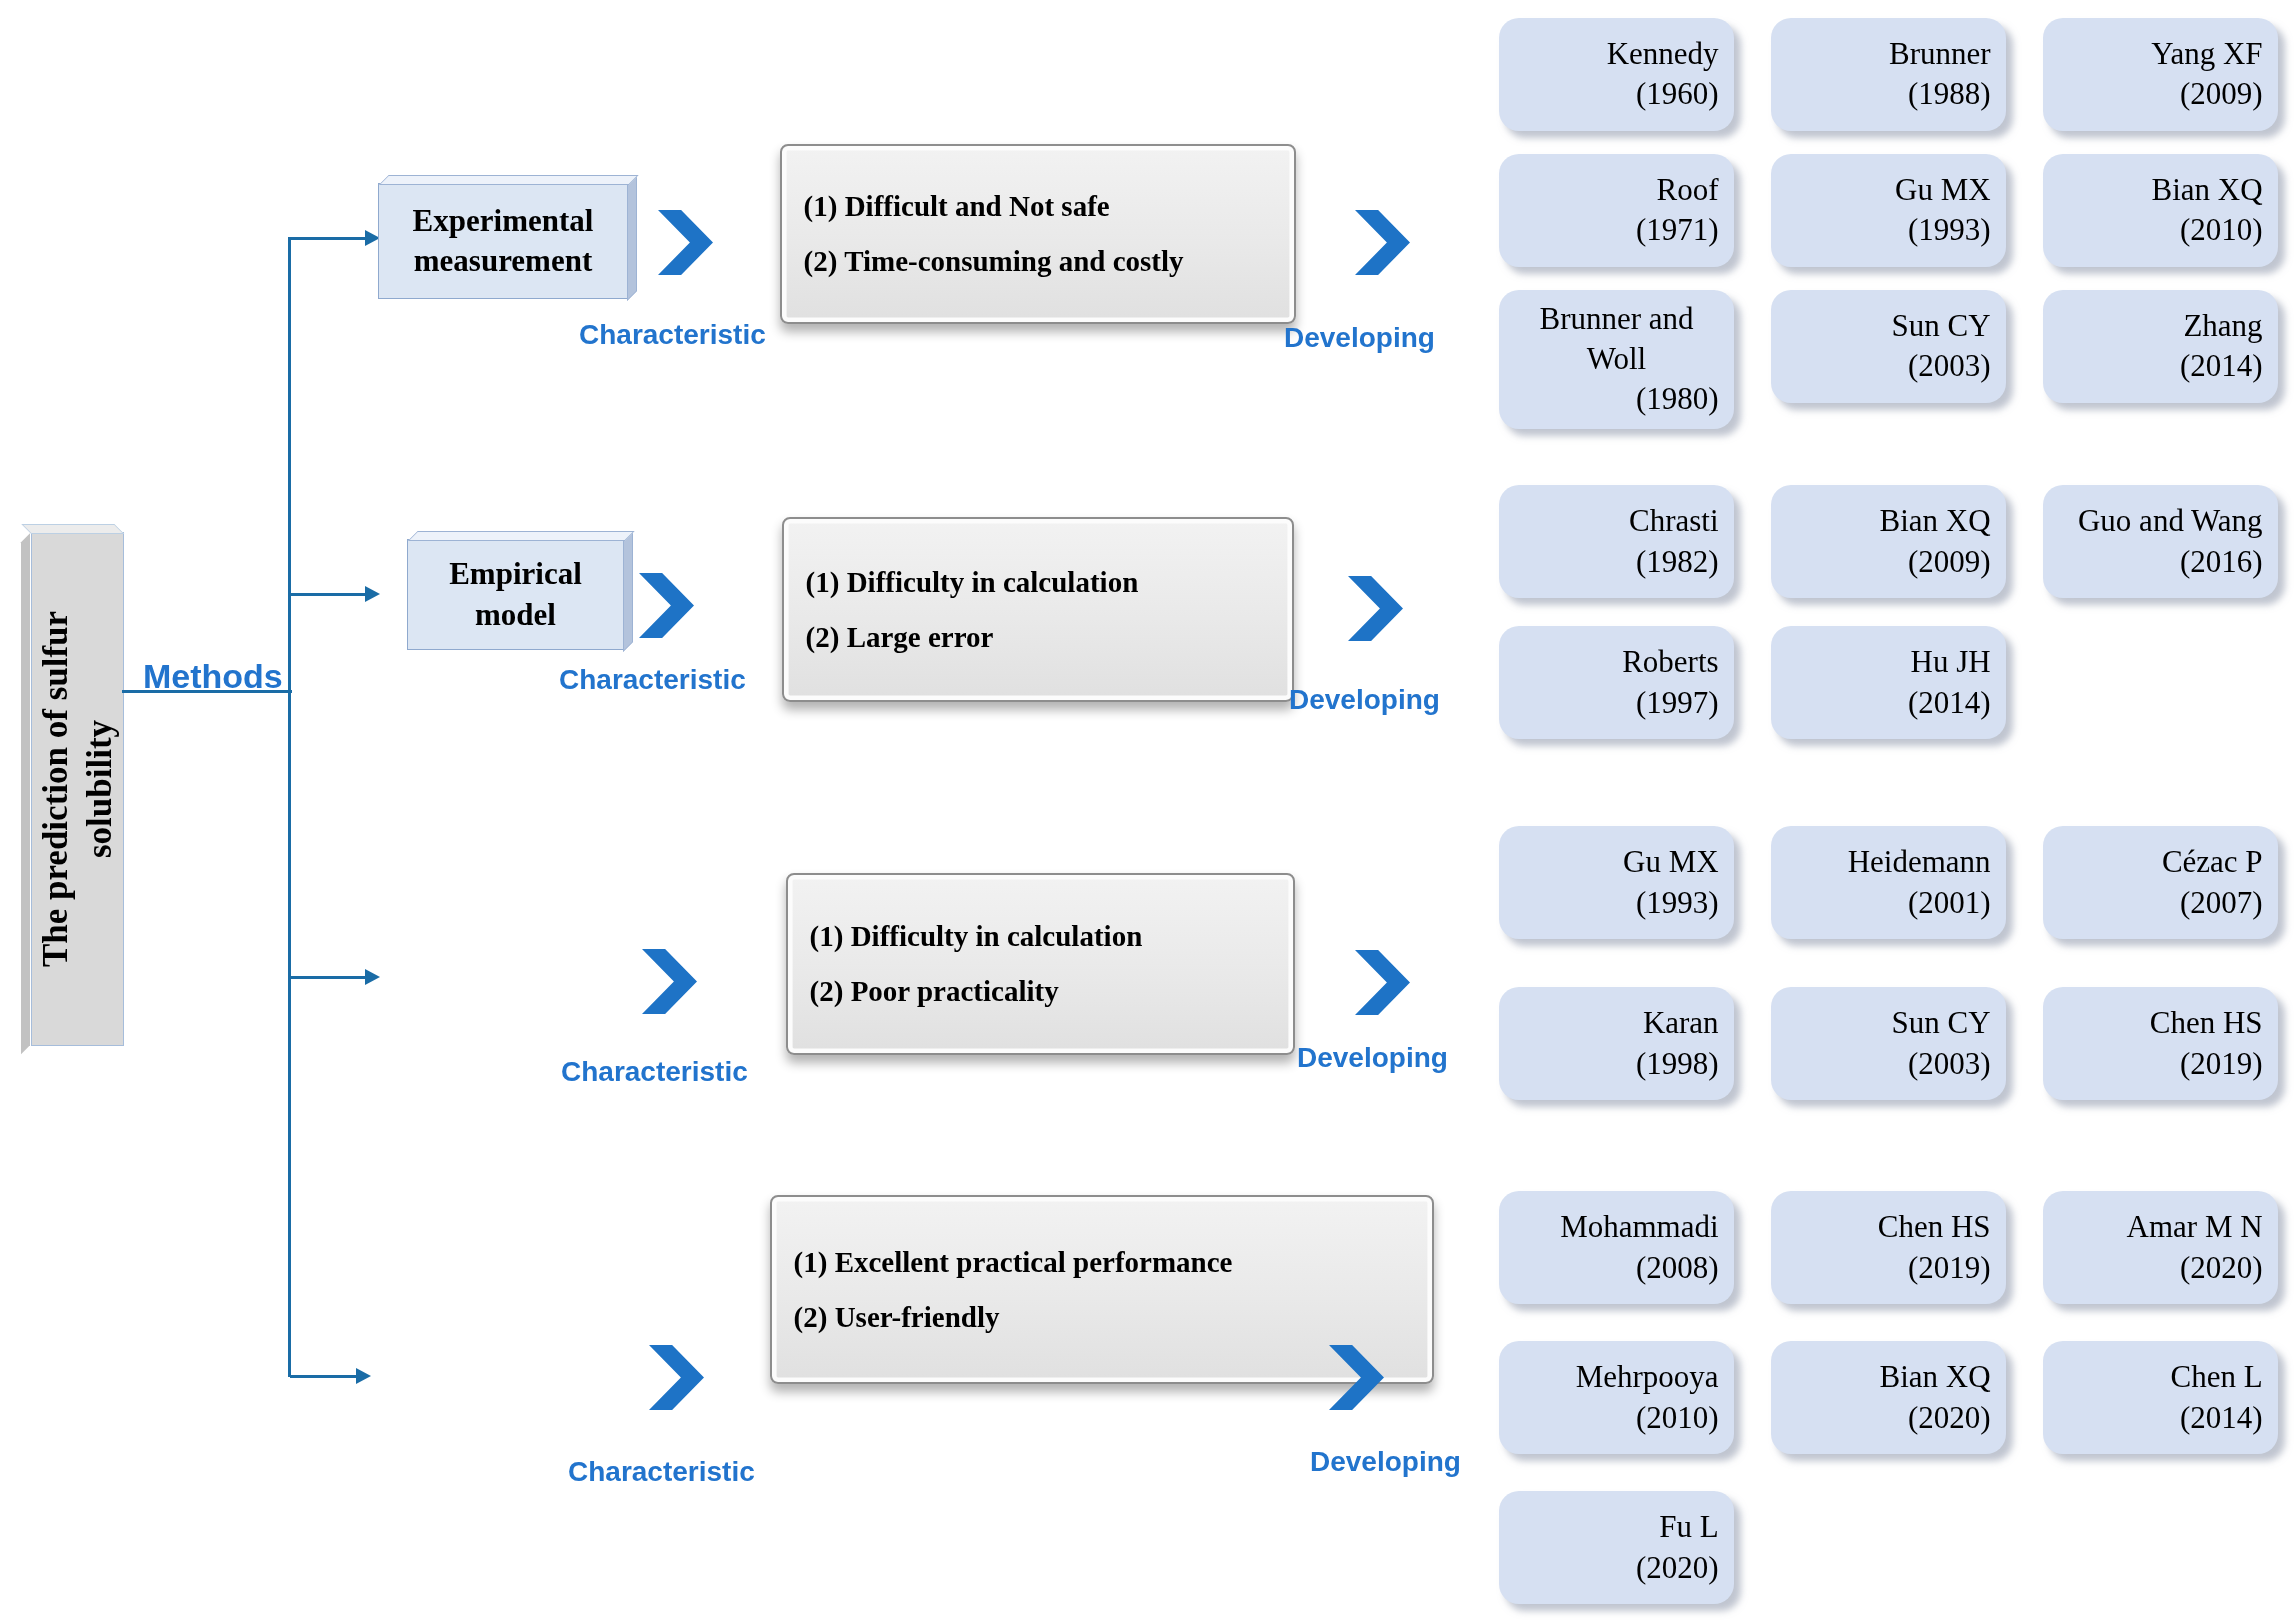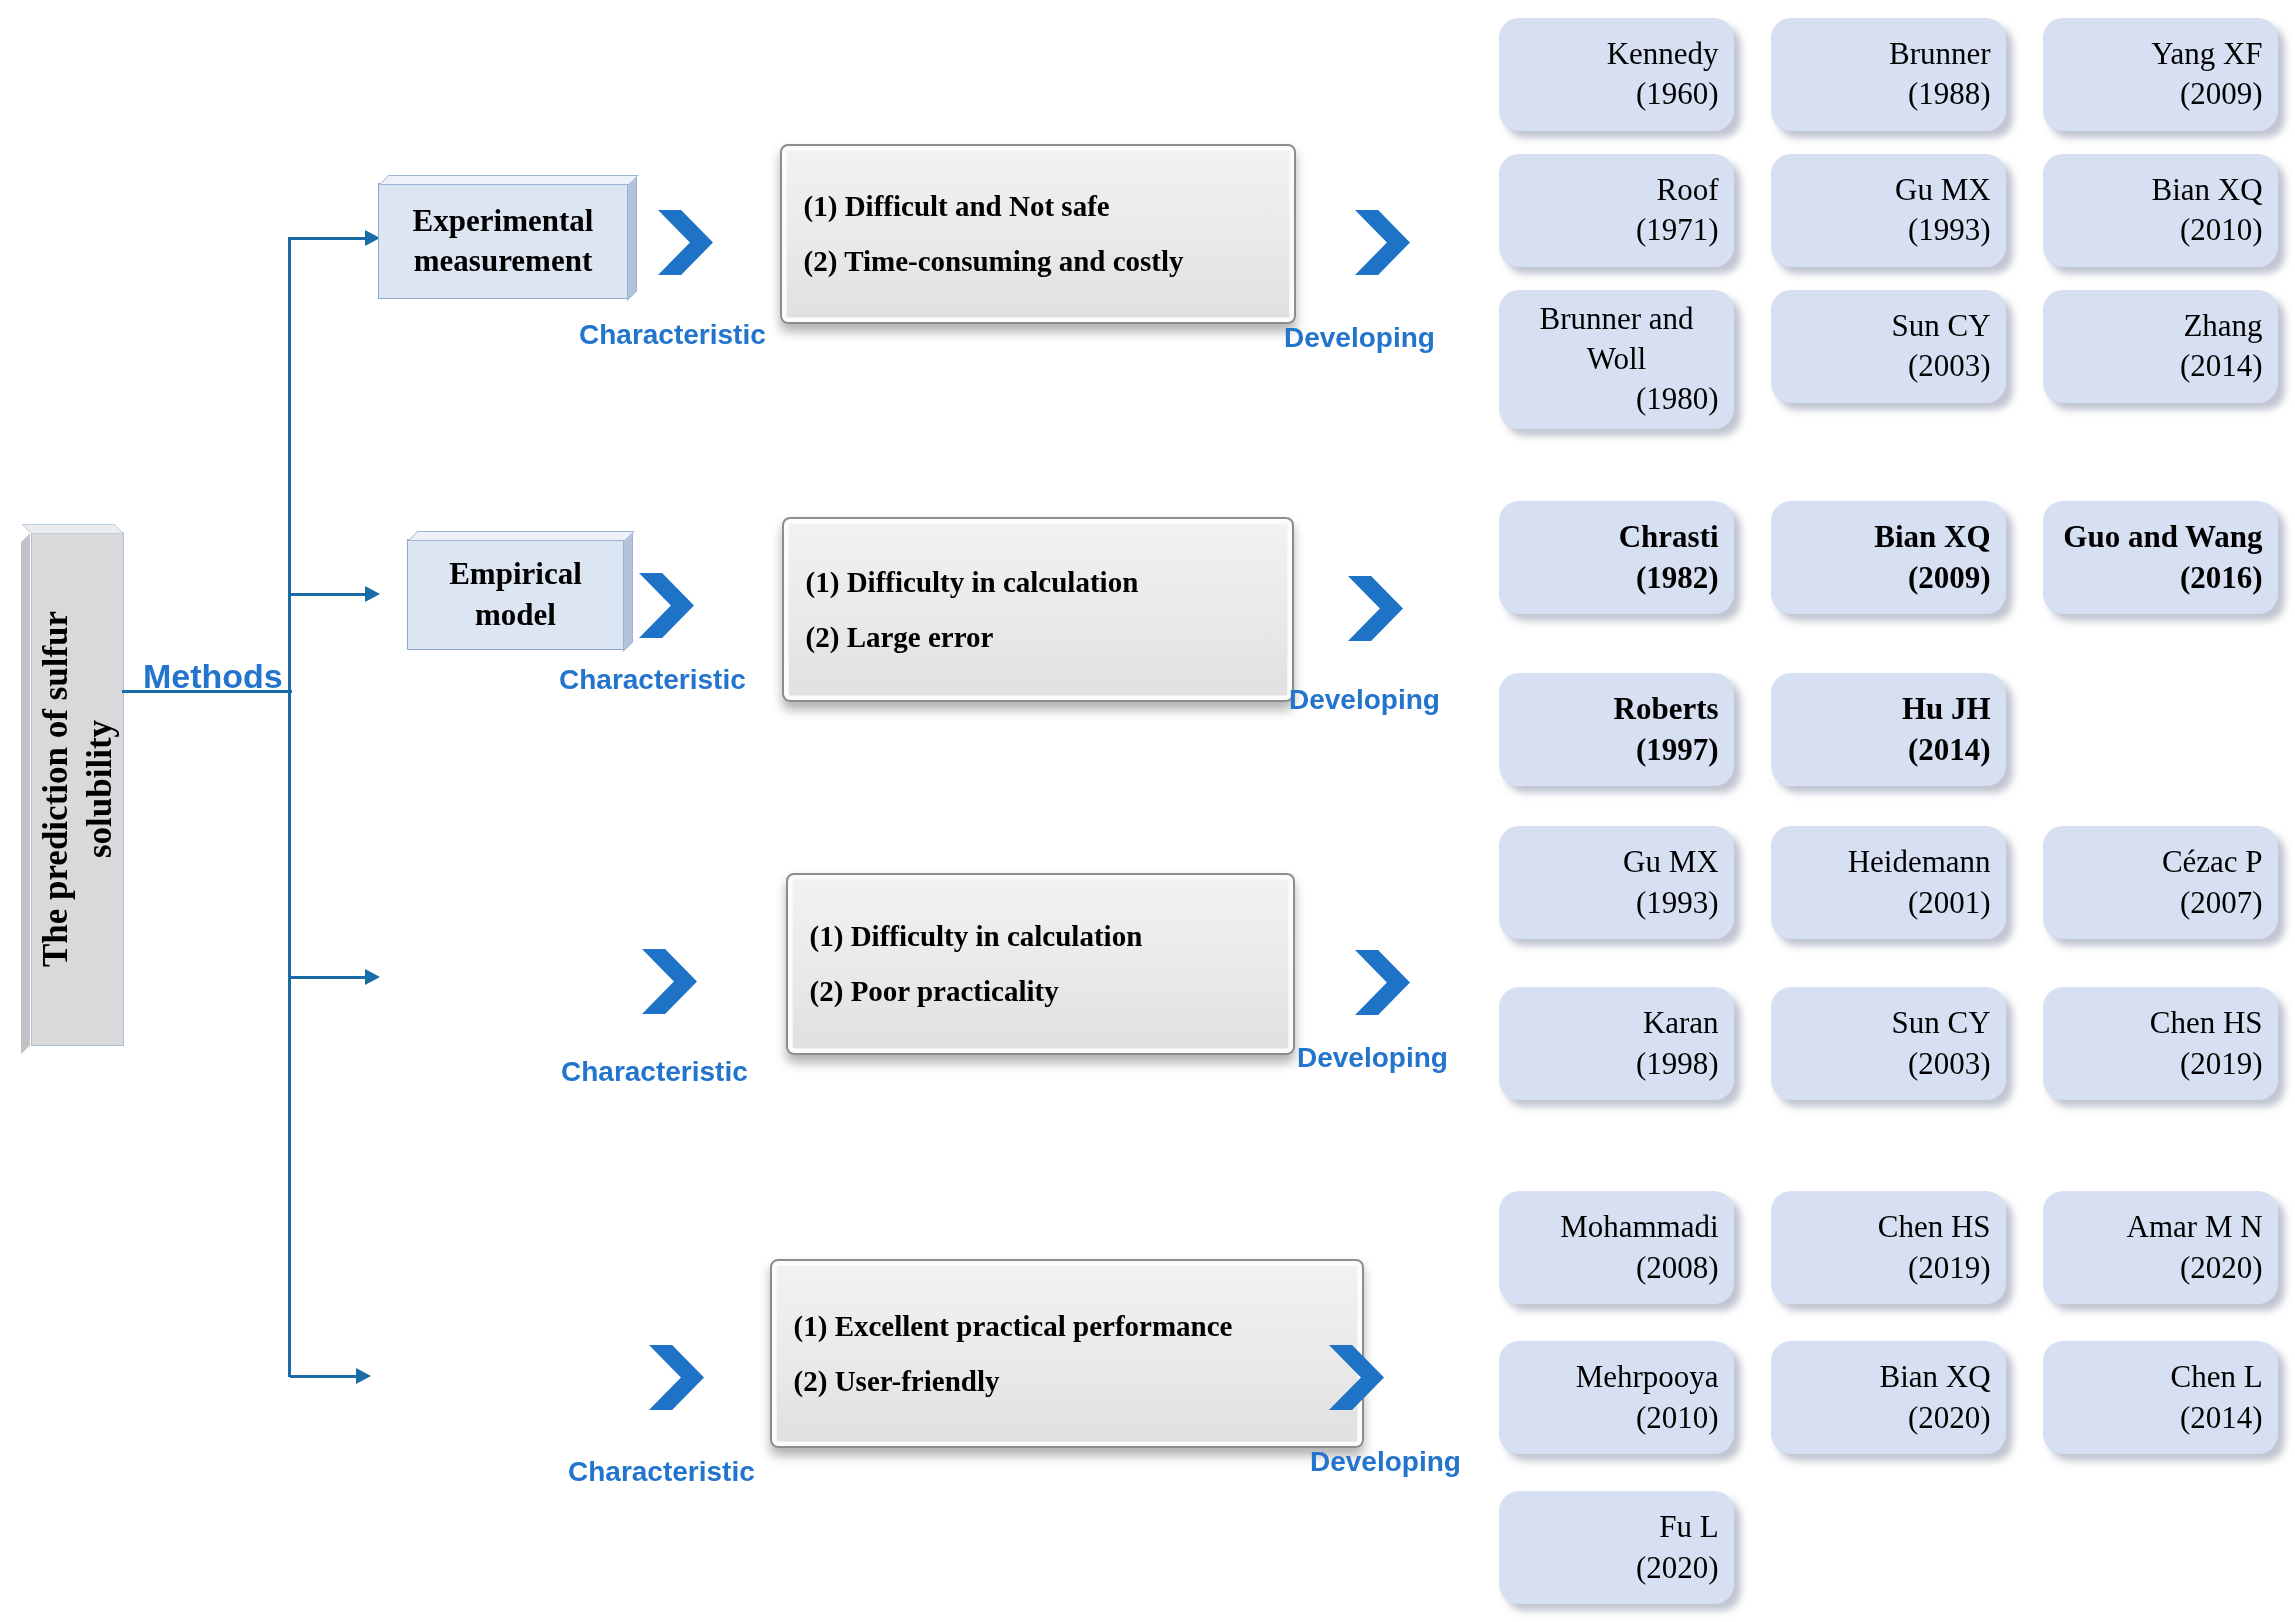--- a/index.html
+++ b/index.html
@@ -146,21 +146,21 @@
 model</span>
   </div>
   <div class="chevron" style="left:639px; top:573px;"></div>
   <div class="flow-label" style="left:559px; top:664px; width:216px;">Characteristic</div>
   <div class="gray-box" style="left:782px; top:517px; width:512px; height:185px;">
     <div class="char-line">(1) Difficulty in calculation</div>
     <div class="char-line">(2) Large error</div>
   </div>
   <div class="chevron" style="left:1348px; top:576px;"></div>
   <div class="flow-label" style="left:1289px; top:684px; width:170px;">Developing</div>
-  <div class="chip-grid" style="top:501px; row-gap:59px;font-weight:bold;">
+  <div class="chip-grid" style="top:485px; row-gap:28px;">
       <div class="chip">
         <div class="chip-name">Chrasti</div>
         <div class="chip-year">(1982)</div>
       </div>
       <div class="chip">
         <div class="chip-name">Bian XQ</div>
         <div class="chip-year">(2009)</div>
       </div>
       <div class="chip">
         <div class="chip-name">Guo and Wang</div>
@@ -206,21 +206,21 @@
         <div class="chip-year">(2003)</div>
       </div>
       <div class="chip">
         <div class="chip-name">Chen HS</div>
         <div class="chip-year">(2019)</div>
       </div>
     </div>
 
   <div class="chevron" style="left:649px; top:1345px;"></div>
   <div class="flow-label" style="left:568px; top:1456px; width:216px;">Characteristic</div>
-  <div class="gray-box" style="left:770px; top:1259px; width:594px; height:189px;">
+  <div class="gray-box" style="left:770px; top:1195px; width:664px; height:189px;">
     <div class="char-line">(1) Excellent practical performance</div>
     <div class="char-line">(2) User-friendly</div>
   </div>
   <div class="chevron" style="left:1329px; top:1345px;"></div>
   <div class="flow-label" style="left:1310px; top:1446px; width:170px;">Developing</div>
   <div class="chip-grid" style="top:1191px; row-gap:37px;">
       <div class="chip">
         <div class="chip-name">Mohammadi</div>
         <div class="chip-year">(2008)</div>
       </div>

